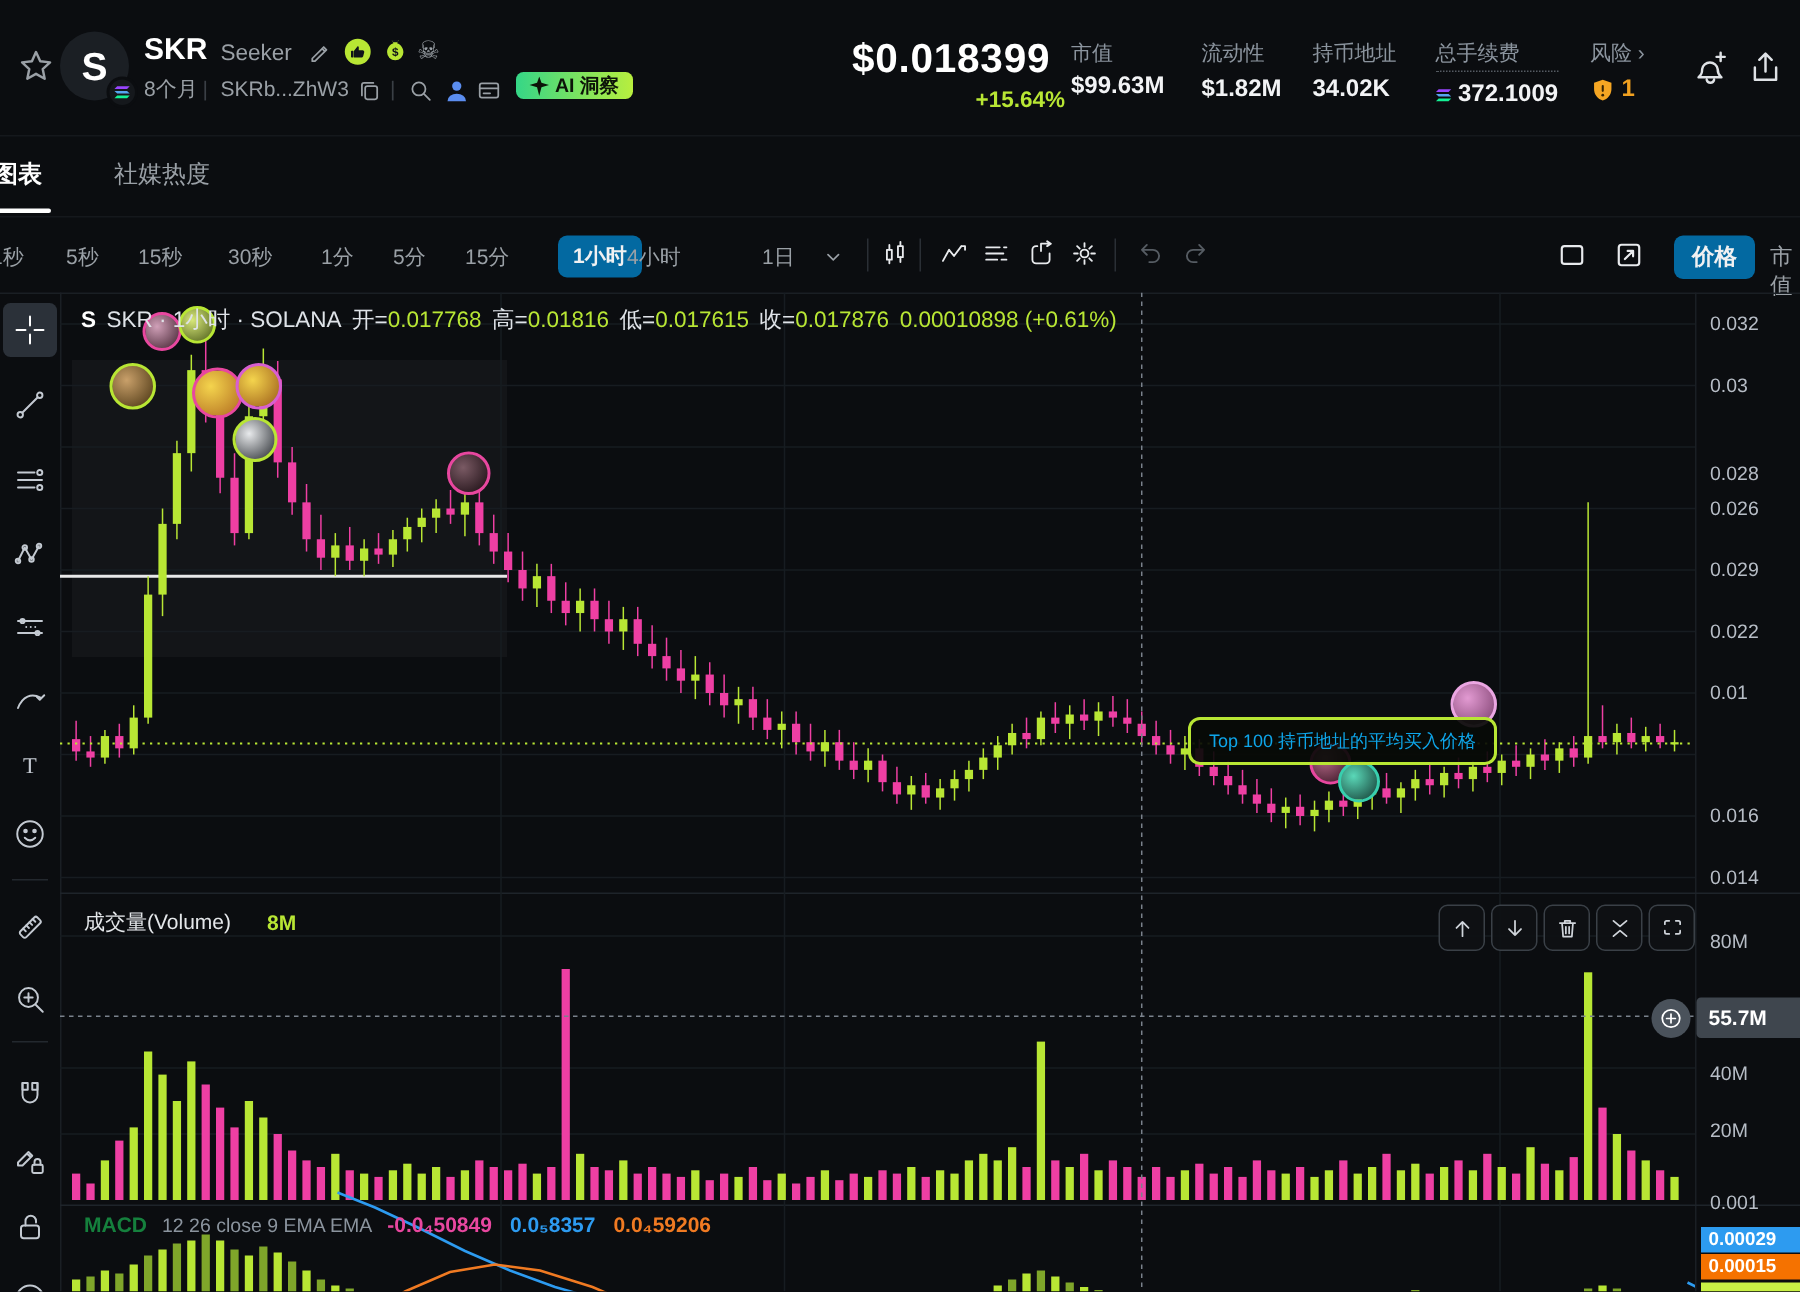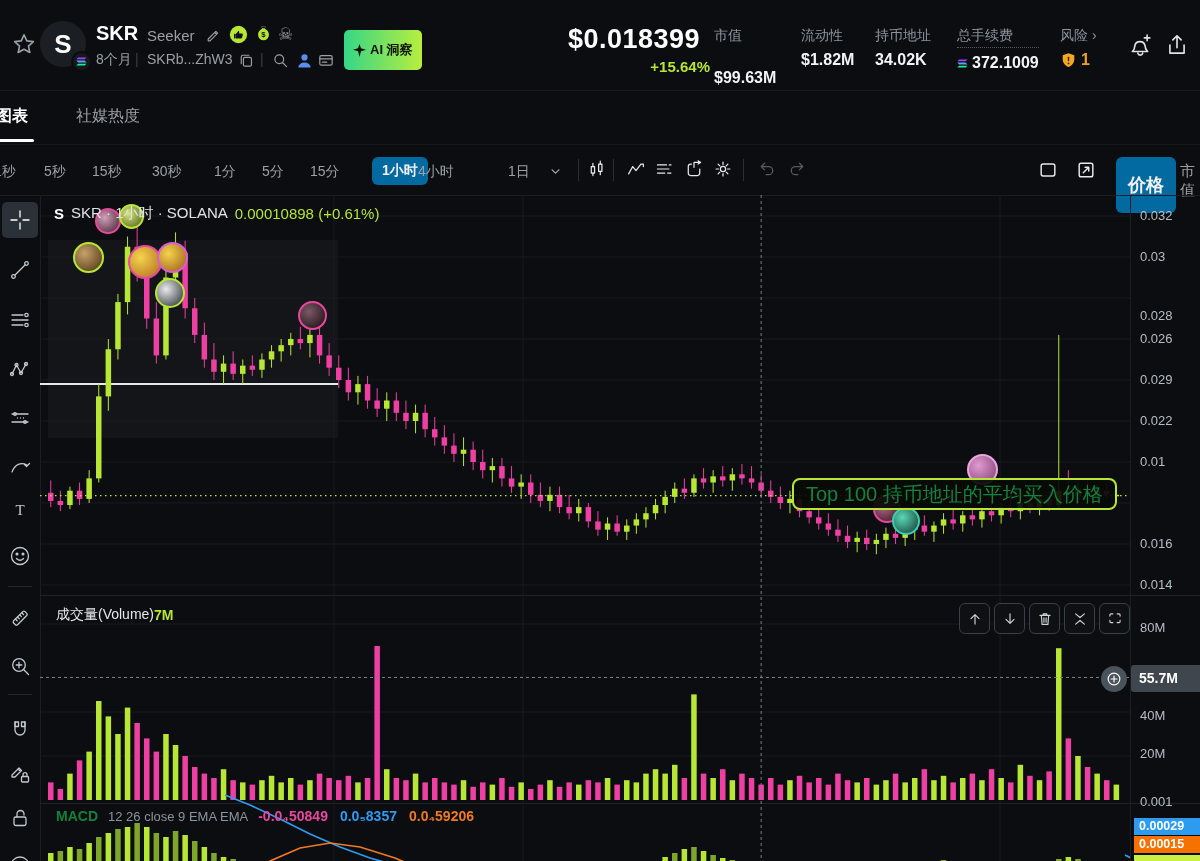--- a/index.html
+++ b/index.html
@@ -90,36 +90,36 @@
           <circle cx="11" cy="7" r="4"></circle>
           <path d="M3 20a8 6.5 0 0 1 16 0z"></path>
         </svg>
       </span>
     <span class="abs ic gray" style="left:318px;top:52px">
         <svg width="16" height="16" viewBox="0 0 22 22" fill="none" stroke="currentColor" stroke-width="1.6" stroke-linecap="round" stroke-linejoin="round">
           <rect x="2.5" y="5" width="17" height="13" rx="2"></rect>
           <path d="M2.5 9.5h17M6 14h6"></path>
         </svg>
       </span>
-    <div class="abs" style="left:344px;top:30px;height:40px;border-radius:5px;background:linear-gradient(90deg,#35d687,#b8ee3e);display:flex;align-items:center;padding:0 9px;gap:4px">
+    <div class="abs" style="left:344px;top:48px;height:18px;border-radius:5px;background:linear-gradient(90deg,#35d687,#b8ee3e);display:flex;align-items:center;padding:0 9px;gap:4px">
       <span class="ic" style="color:#0c1408">
           <svg width="13" height="13" viewBox="0 0 16 16" fill="currentColor">
             <path d="M8 0l1.8 5.2L16 7l-6.2 1.8L8 16 6.2 8.8 0 7l6.2-1.8z"></path>
           </svg>
         </span>
       <span style="font-size:13px;font-weight:700;color:#0c1408">AI 洞察</span>
     </div>
 
     <span class="abs" style="left:568px;top:24px;font-size:27px;font-weight:800;color:#fff;letter-spacing:.5px">$0.018399</span>
     <span class="abs" style="left:568px;top:58px;width:142px;text-align:right;font-size:15px;font-weight:600;color:#b8e634">+15.64%</span>
 
     <div id="stats-row">
         <div class="abs" style="left: 714px; top: 27px;">
           <div class="stat-label">市值</div>
-          <div class="stat-value" style="margin-top: 24px; display: flex; align-items: center; gap: 4px; text-align: right;">
+          <div class="stat-value" style="margin-top: 4px; display: flex; align-items: center; gap: 4px; text-align: right;">
             <span>$99.63M</span>
           </div>
         </div>
         <div class="abs" style="left: 801px; top: 27px;">
           <div class="stat-label">流动性</div>
           <div class="stat-value" style="margin-top: 6px; display: flex; align-items: center; gap: 4px;">
             <span>$1.82M</span>
           </div>
         </div>
         <div class="abs" style="left: 875px; top: 27px;">
@@ -241,21 +241,21 @@
       <svg width="20" height="20" viewBox="0 0 22 22" fill="none" stroke="currentColor" stroke-width="1.6">
         <rect x="3.5" y="4.5" width="15" height="13" rx="2"></rect>
       </svg>
     </span>
   <span class="abs ic" style="left:1076px;top:160px;color:#e8eaed">
       <svg width="20" height="20" viewBox="0 0 22 22" fill="none" stroke="currentColor" stroke-width="1.6" stroke-linecap="round" stroke-linejoin="round">
         <rect x="3.5" y="3.5" width="15" height="15" rx="2"></rect>
         <path d="M8 14l6-6M10 8h4v4"></path>
       </svg>
     </span>
-  <span class="abs pill" style="left:1116px;top:157px;padding:16px 12px;font-size:18px">价格</span>
+  <span class="abs pill" style="left:1116px;top:157px;padding:5px 12px;font-size:15px">价格</span>
   <span class="abs gray" style="left:1180px;top:162px;font-size:15px">市值</span>
 
   <div class="hline" style="left:0;top:195px;width:1200px"></div>
   <div class="vline" style="left:40px;top:195px;height:666px"></div>
   <div class="vline" style="left:1130px;top:195px;height:666px"></div>
   <div class="hline" style="left:40px;top:595px;width:1160px;background:#1e242a"></div>
   <div class="hline" style="left:40px;top:803px;width:1160px;background:#1e242a"></div>
 
   <aside id="draw-tools">
       <div class="tool active" style="top: 202px;">
@@ -764,24 +764,30 @@
       <div class="avatar" style="left: 155px; top: 278px; width: 30px; height: 30px; border: 2.5px solid rgb(184, 230, 52); background: radial-gradient(circle at 35% 35%, rgb(232, 234, 236), rgb(35, 39, 44));"></div>
       <div class="avatar" style="left: 298px; top: 301px; width: 29px; height: 29px; border: 2.5px solid rgb(232, 71, 159); background: radial-gradient(circle at 35% 35%, rgb(122, 90, 100), rgb(23, 10, 15));"></div>
       <div class="avatar" style="left: 967px; top: 454px; width: 31px; height: 31px; border: 2.5px solid rgb(235, 166, 226); background: radial-gradient(circle at 35% 35%, rgb(226, 154, 210), rgb(124, 63, 109));"></div>
       <div class="avatar" style="left: 873px; top: 495px; width: 28px; height: 28px; border: 2.5px solid rgb(232, 71, 159); background: radial-gradient(circle at 35% 35%, rgb(184, 106, 138), rgb(50, 18, 31));"></div>
       <div class="avatar" style="left: 892px; top: 507px; width: 28px; height: 28px; border: 2.5px solid rgb(56, 207, 174); background: radial-gradient(circle at 35% 35%, rgb(90, 216, 184), rgb(19, 56, 48));"></div>
     </div>
 
   <div class="abs" style="left:54px;top:204px;z-index:4;display:flex;align-items:center;gap:7px;font-size:15px">
     <span style="font-weight:800;color:#fff">S</span>
     <span style="color:#dfe3e8;font-weight:500">SKR · 1小时 · SOLANA</span>
+    <span id="legend-ohlc" style="display:flex;gap:7px">
+        <span><span style="color:#dfe3e8">开=</span><span style="color:#b8e634">0.017768</span></span>
+        <span><span style="color:#dfe3e8">高=</span><span style="color:#b8e634">0.01816</span></span>
+        <span><span style="color:#dfe3e8">低=</span><span style="color:#b8e634">0.017615</span></span>
+        <span><span style="color:#dfe3e8">收=</span><span style="color:#b8e634">0.017876</span></span>
+      </span>
     <span style="color:#b8e634">0.00010898 (+0.61%)</span>
   </div>
 
-  <div class="abs" style="left:792px;top:478px;z-index:5;height:28px;display:flex;align-items:center;padding:0 12px;border:2px solid #b8e634;border-radius:8px;background:rgba(8,10,6,.92);color:#15803d;font-size:20px">Top 100 持币地址的平均买入价格</div>
+  <div class="abs" style="left:792px;top:478px;z-index:5;height:28px;display:flex;align-items:center;padding:0 12px;border:2px solid #b8e634;border-radius:8px;background:rgba(8,10,6,.92);color:#0ea5e9;font-size:12px">Top 100 持币地址的平均买入价格</div>
 
   <div id="price-axis" class="abs" style="left:1130px;top:195px;width:70px;height:666px;z-index:2">
 
     <span class="tick" style="top:599px">0.001</span>
     <div class="abs" style="left:4px;top:623px;width:66px;height:17px;background:#2d9bf0;color:#fff;font-size:12.5px;font-weight:600;line-height:17px;padding-left:5px">0.00029</div>
     <div class="abs" style="left:4px;top:641px;width:66px;height:17px;background:#f57200;color:#fff;font-size:12.5px;font-weight:600;line-height:17px;padding-left:5px">0.00015</div>
     <div class="abs" style="left:4px;top:660px;width:66px;height:6px;background:#c9f045"></div>
   <span class="tick" style="top: 13px;">0.032</span>
       <span class="tick" style="top: 54px;">0.03</span>
       <span class="tick" style="top: 85px; margin-top: 28px;">0.028</span>
@@ -789,23 +795,23 @@
       <span class="tick" style="top: 177px;">0.029</span>
       <span class="tick" style="top: 218px;">0.022</span>
       <span class="tick" style="top: 259px;">0.01</span>
       <span class="tick" style="top: 341px;">0.016</span>
       <span class="tick" style="top: 382px;">0.014</span>
       <span class="tick" style="top: 425px;">80M</span>
       <span class="tick" style="top: 513px;">40M</span>
       <span class="tick" style="top: 551px;">20M</span>
     </div>
 
-  <div class="abs" style="left:56px;top:606px;z-index:4;display:flex;gap:0;align-items:center;font-size:14px">
+  <div class="abs" style="left:56px;top:606px;z-index:4;display:flex;gap:24px;align-items:center;font-size:14px">
     <span style="color:#e4e7ea">成交量(Volume)</span>
-    <span style="color:#b8e634;font-weight:600">7M</span>
+    <span style="color:#b8e634;font-weight:600">8M</span>
   </div>
   <div id="vol-buttons">
       <div class="volbtn" style="left: 959px; z-index: 5;">
         <svg width="16" height="16" viewBox="0 0 22 22" fill="none" stroke="currentColor" stroke-width="1.6" stroke-linecap="round" stroke-linejoin="round">
           <path d="M11 18V5M5.5 10.5L11 5l5.5 5.5"></path>
         </svg>
       </div>
       <div class="volbtn" style="left: 994px; z-index: 5;">
         <svg width="16" height="16" viewBox="0 0 22 22" fill="none" stroke="currentColor" stroke-width="1.6" stroke-linecap="round" stroke-linejoin="round">
           <path d="M11 4v13M5.5 11.5L11 17l5.5-5.5"></path>

